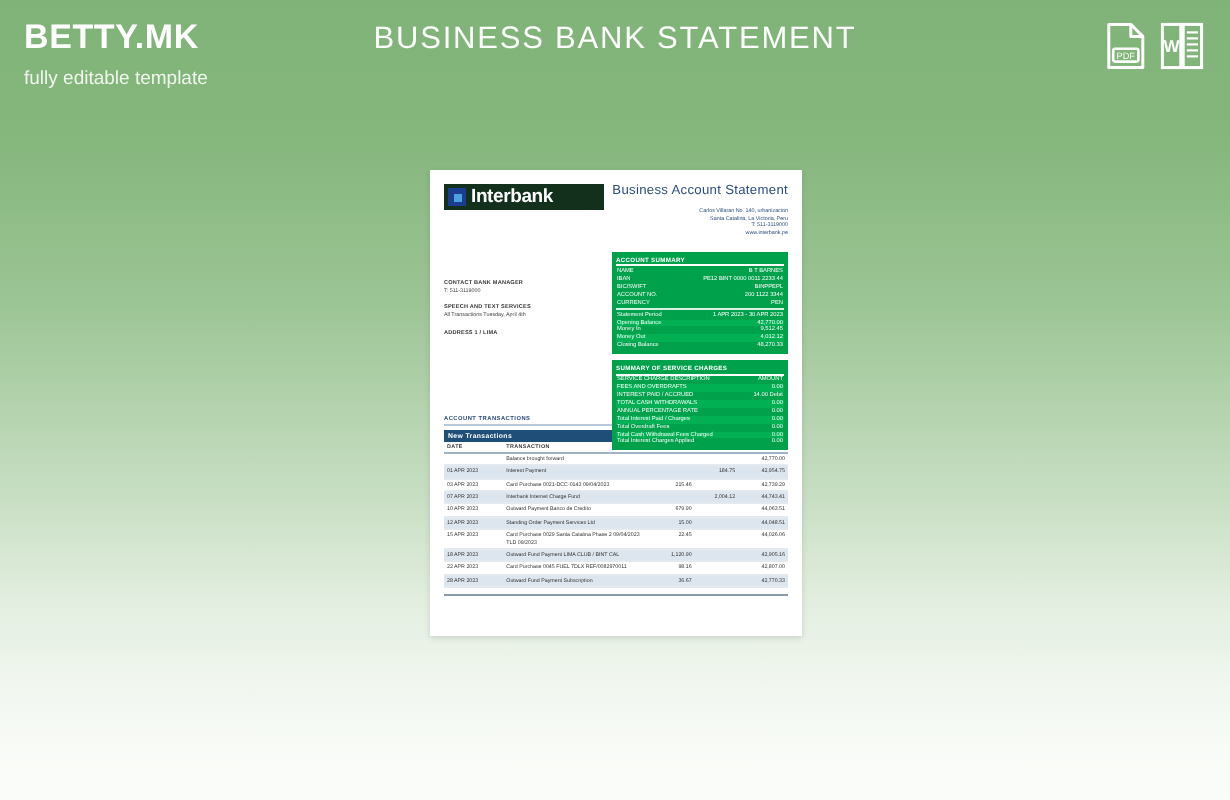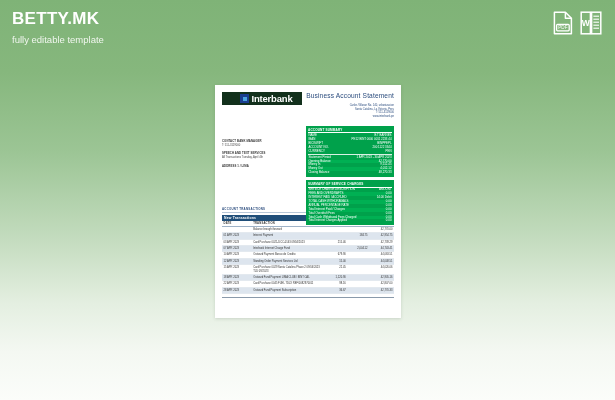--- a/index.html
+++ b/index.html
@@ -98,21 +98,21 @@
   }
   .logo {
     position: absolute;
     left: 0;
     top: 1px;
     width: 80px;
     height: 13px;
     background: #12301c;
     display: flex;
     align-items: center;
-    padding-left: 18px;
+    padding-left: 2px;
     box-sizing: border-box;
   }
   .logo-mark {
     width: 9px;
     height: 9px;
     background: #1a3d8f;
     display: flex;
     align-items: center;
     justify-content: center;
     flex: none;
@@ -289,20 +289,21 @@
 </head>
 <body>
 
 <div class="banner">
 
   <div class="brand">
     <div class="brand-name">BETTY.MK</div>
     <div class="brand-sub">fully editable template</div>
   </div>
 
+  <div class="banner-title">BUSINESS BANK STATEMENT</div>
 
   <div class="file-icons">
     <span>
       <svg class="ficon" width="20" height="24" viewBox="0 0 20 24" aria-hidden="true">
         <path d="M1.4 1.2h11l6 6v15.6H1.4z" fill="none" stroke="#ffffff" stroke-width="1.5" stroke-linejoin="round"></path>
         <path d="M12.4 1.2v6h6" fill="none" stroke="#ffffff" stroke-width="1.5" stroke-linejoin="round"></path>
         <rect x="3.6" y="13.4" width="12.6" height="6.4" rx="1" fill="none" stroke="#ffffff" stroke-width="1.3"></rect>
         <text x="9.9" y="18.4" font-family="Liberation Sans, sans-serif" font-size="4.6" fill="#ffffff" text-anchor="middle">PDF</text>
       </svg>
     </span>

